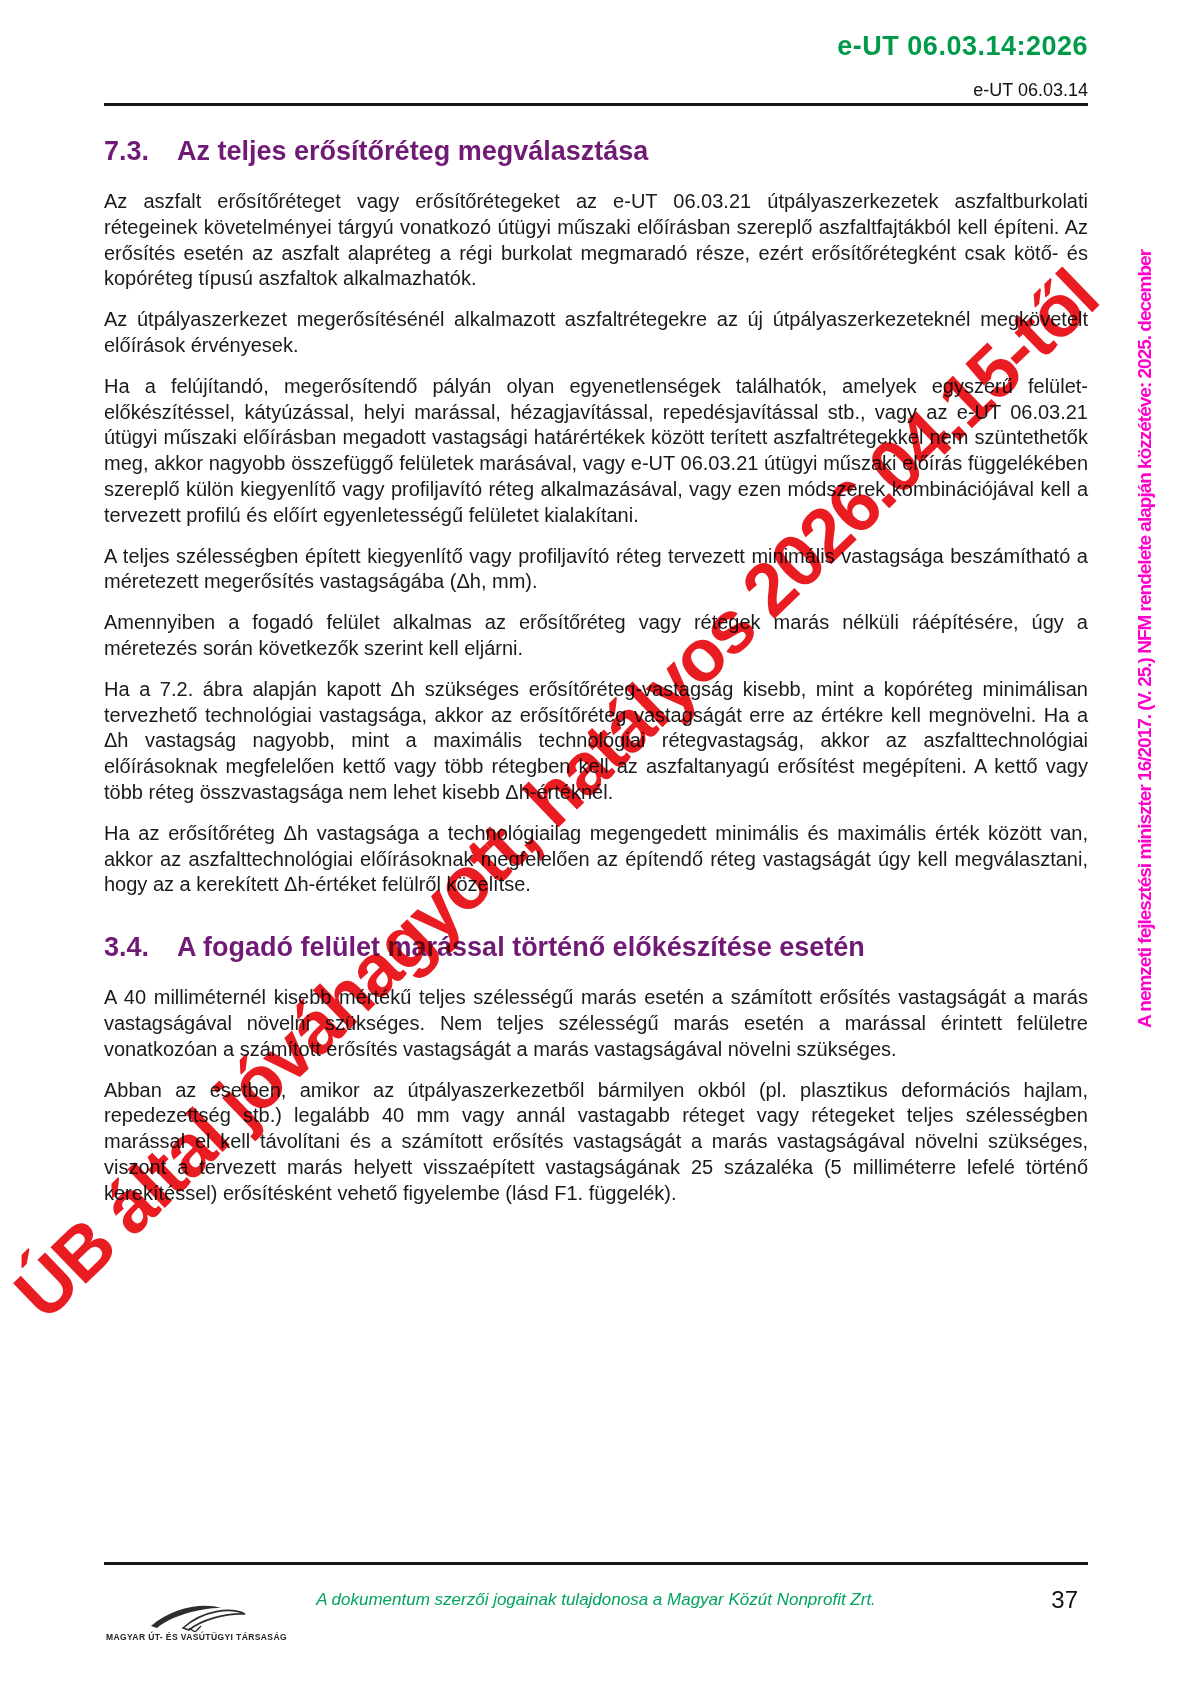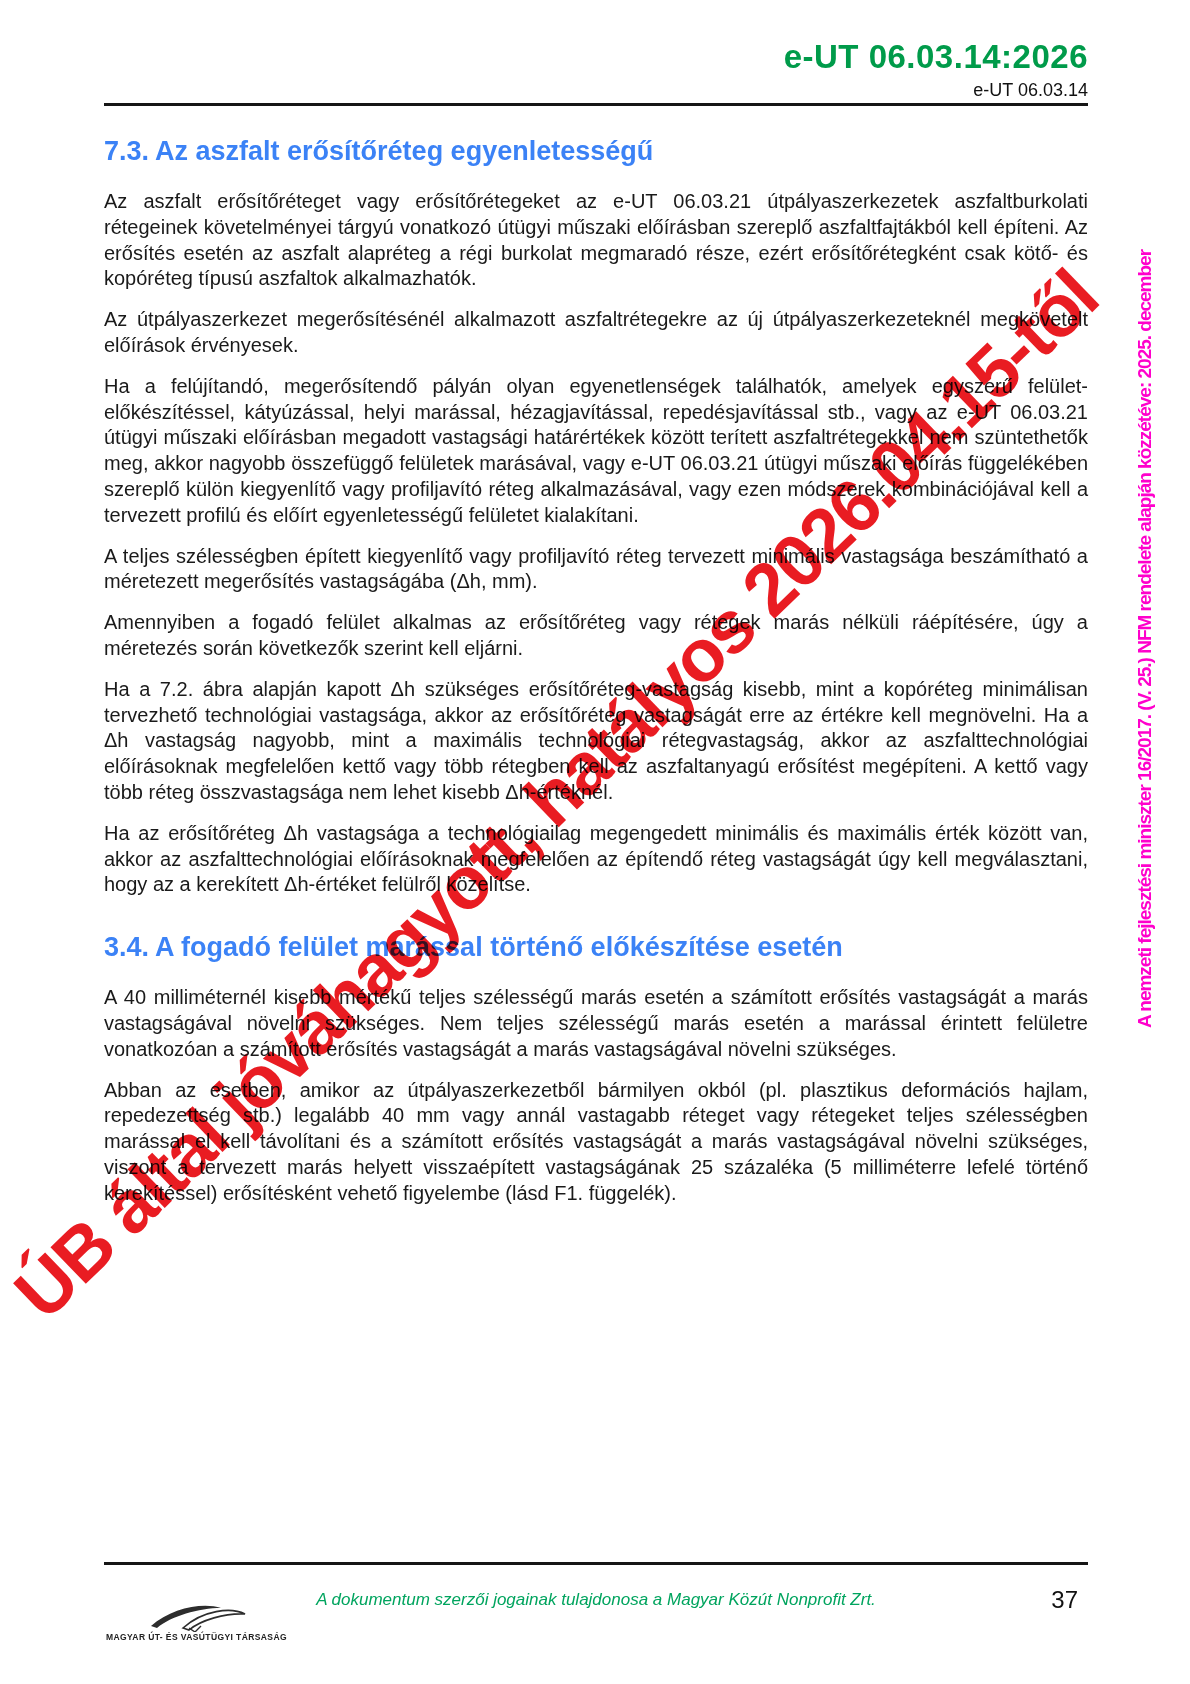--- a/index.html
+++ b/index.html
@@ -6,39 +6,39 @@
   .page{
     position:relative;
     width:1190px;height:1684px;
     background:#ffffff;
     overflow:hidden;
     font-family:"Liberation Sans", sans-serif;
     color:#1a1a1a;
   }
   
   .doc-code-year{
-    position:absolute;top:38px;right:102px;
-    font-size:33px;font-weight:bold;color:#009b4a;
+    position:absolute;top:31px;right:102px;
+    font-size:27px;font-weight:bold;color:#009b4a;
     letter-spacing:.5px;
   }
   .doc-code{
     position:absolute;top:80px;right:102px;
     font-size:18px;color:#111;
   }
   .header-rule{
     position:absolute;top:103px;left:104px;right:102px;height:3px;
     background:#161616;
   }
   
   .content{
     position:absolute;left:104px;right:102px;top:136px;
   }
   .content h2{
-    display:flex;gap:6px;
-    font-size:27px;font-weight:bold;color:#3b82f6;
+    display:flex;gap:28px;
+    font-size:27px;font-weight:bold;color:#701a75;
     margin:34px 0 22px 0;line-height:1.15;
   }
   .content section:first-child h2{margin-top:0;}
   .content p{
     font-size:20px;line-height:25.8px;
     text-align:justify;
     margin:4px 0 15px 0;
   }
   
   .vnote{
@@ -98,21 +98,21 @@
 
   <div class="doc-code-year">e-UT 06.03.14:2026</div>
   <div class="doc-code">e-UT 06.03.14</div>
   <div class="header-rule"></div>
 
   <div class="content">
 
     <section>
       <h2>
         <span class="sec-num">7.3.</span>
-        <span class="sec-title">Az aszfalt erősítőréteg egyenletességű</span>
+        <span class="sec-title">Az teljes erősítőréteg megválasztása</span>
       </h2>
       <p>Az aszfalt erősítőréteget vagy erősítőrétegeket az e-UT 06.03.21 útpályaszerkezetek aszfaltburkolati rétegeinek követelményei tárgyú vonatkozó útügyi műszaki előírásban szereplő aszfaltfajtákból kell építeni. Az erősítés esetén az aszfalt alapréteg a régi burkolat megmaradó része, ezért erősítőrétegként csak kötő- és kopóréteg típusú aszfaltok alkalmazhatók.</p>
       <p>Az útpályaszerkezet megerősítésénél alkalmazott aszfaltrétegekre az új útpályaszerkezeteknél megkövetelt előírások érvényesek.</p>
       <p>Ha a felújítandó, megerősítendő pályán olyan egyenetlenségek találhatók, amelyek egyszerű felület-előkészítéssel, kátyúzással, helyi marással, hézagjavítással, repedésjavítással stb., vagy az e-UT 06.03.21 útügyi műszaki előírásban megadott vastagsági határértékek között terített aszfaltrétegekkel nem szüntethetők meg, akkor nagyobb összefüggő felületek marásával, vagy e-UT 06.03.21 útügyi műszaki előírás függelékében szereplő külön kiegyenlítő vagy profiljavító réteg alkalmazásával, vagy ezen módszerek kombinációjával kell a tervezett profilú és előírt egyenletességű felületet kialakítani.</p>
       <p>A teljes szélességben épített kiegyenlítő vagy profiljavító réteg tervezett minimális vastagsága beszámítható a méretezett megerősítés vastagságába (Δh, mm).</p>
     </section>
 
     <section>
       <p>Amennyiben a fogadó felület alkalmas az erősítőréteg vagy rétegek marás nélküli ráépítésére, úgy a méretezés során következők szerint kell eljárni.</p>
       <p>Ha a 7.2. ábra alapján kapott Δh szükséges erősítőréteg-vastagság kisebb, mint a kopóréteg minimálisan tervezhető technológiai vastagsága, akkor az erősítőréteg vastagságát erre az értékre kell megnövelni. Ha a Δh vastagság nagyobb, mint a maximális technológiai rétegvastagság, akkor az aszfalttechnológiai előírásoknak megfelelően kettő vagy több rétegben kell az aszfaltanyagú erősítést megépíteni. A kettő vagy több réteg összvastagsága nem lehet kisebb Δh-értéknél.</p>

